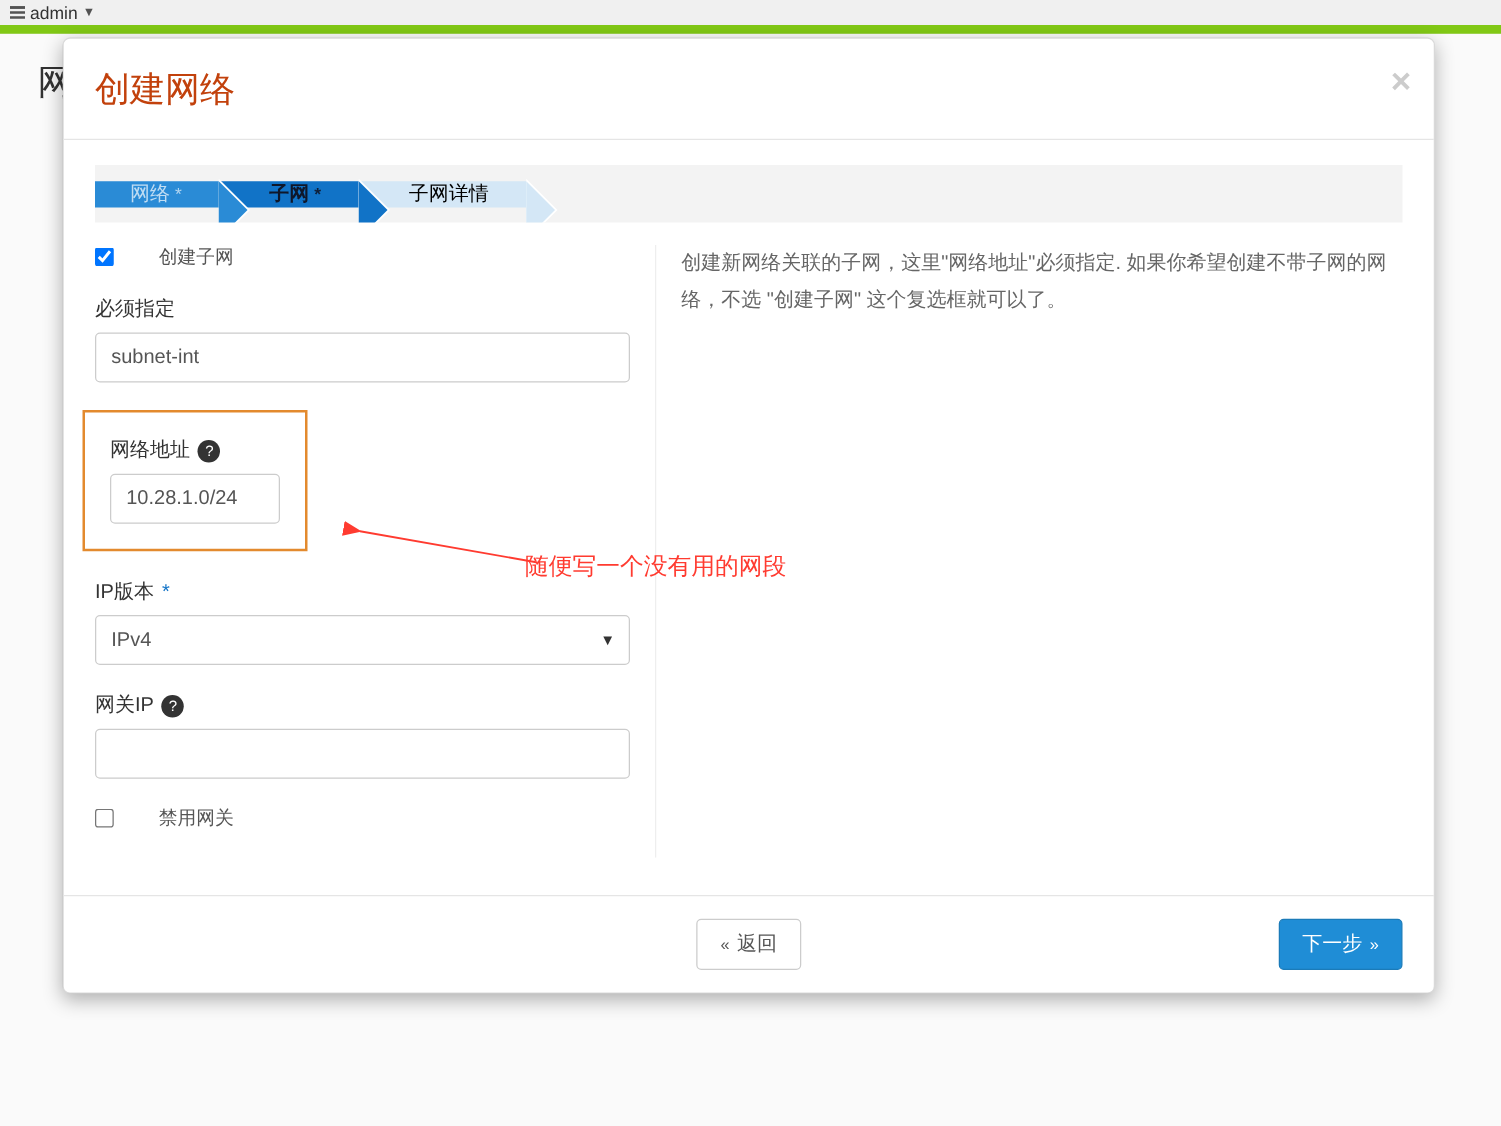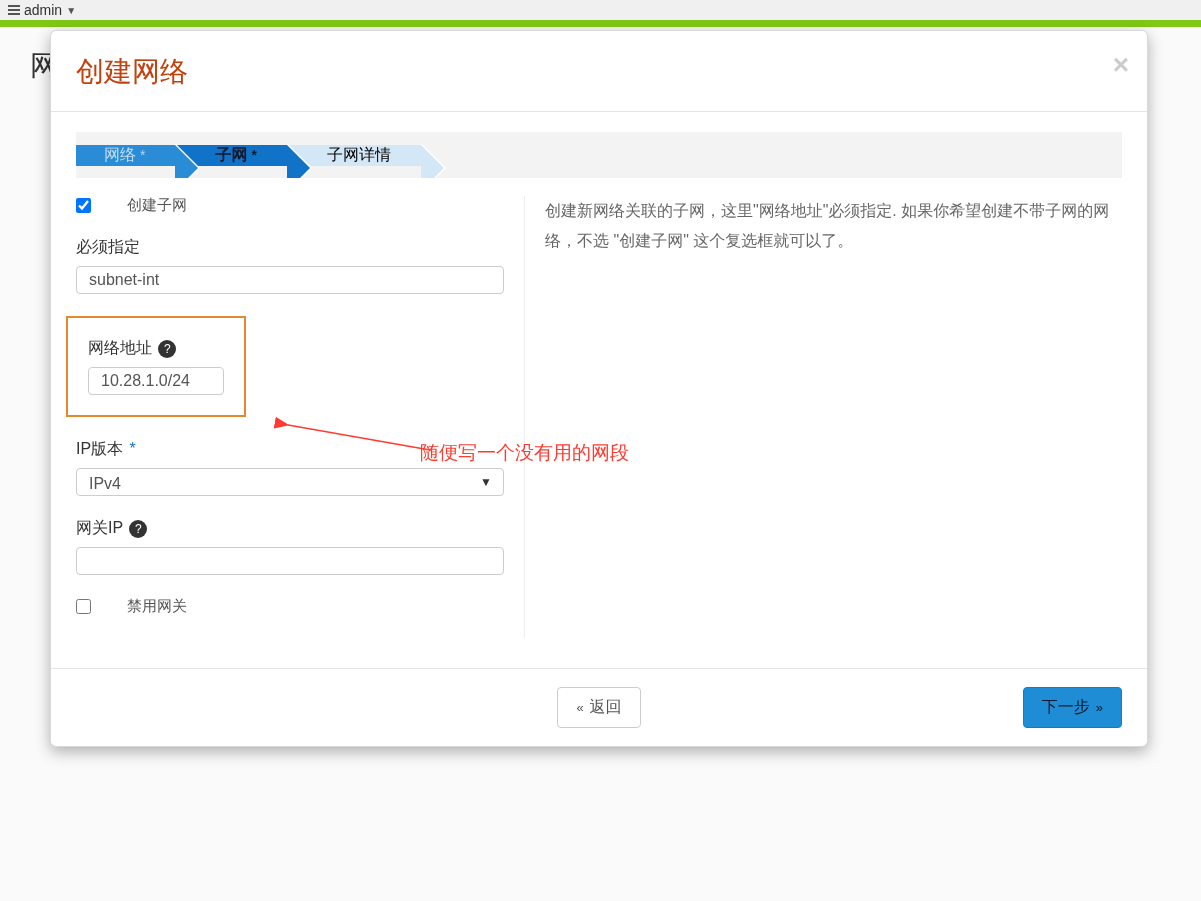--- a/index.html
+++ b/index.html
@@ -203,21 +203,21 @@
   color: #fff;
   border-radius: 50%;
   font-size: 12px;
   line-height: 18px;
   text-align: center;
   vertical-align: middle;
   margin-left: 2px;
 }
 .form-input, .form-select {
   width: 100%;
-  height: 28px;
+  height: 40px;
   padding: 6px 12px;
   font-size: 16px;
   color: #555;
   background: #fff;
   border: 1px solid #ccc;
   border-radius: 4px;
 }
 .form-select {
   appearance: none;
   -webkit-appearance: none;
@@ -294,21 +294,21 @@
   border-radius: 4px;
   cursor: pointer;
 }
 .btn-default {
   background: #fff;
   color: #555;
   border: 1px solid #ccc;
 }
 .btn-primary {
   background: #1f8dd6;
-  color: #0f172a;
+  color: #ffffff;
   border: 1px solid #1b7bb9;
   position: absolute;
   right: 25px;
   top: 18px;
 }
 .btn .chev {
   font-size: 13px;
 }
 .btn-default .chev { margin-right: 6px; }
 .btn-primary .chev { margin-left: 6px; }

